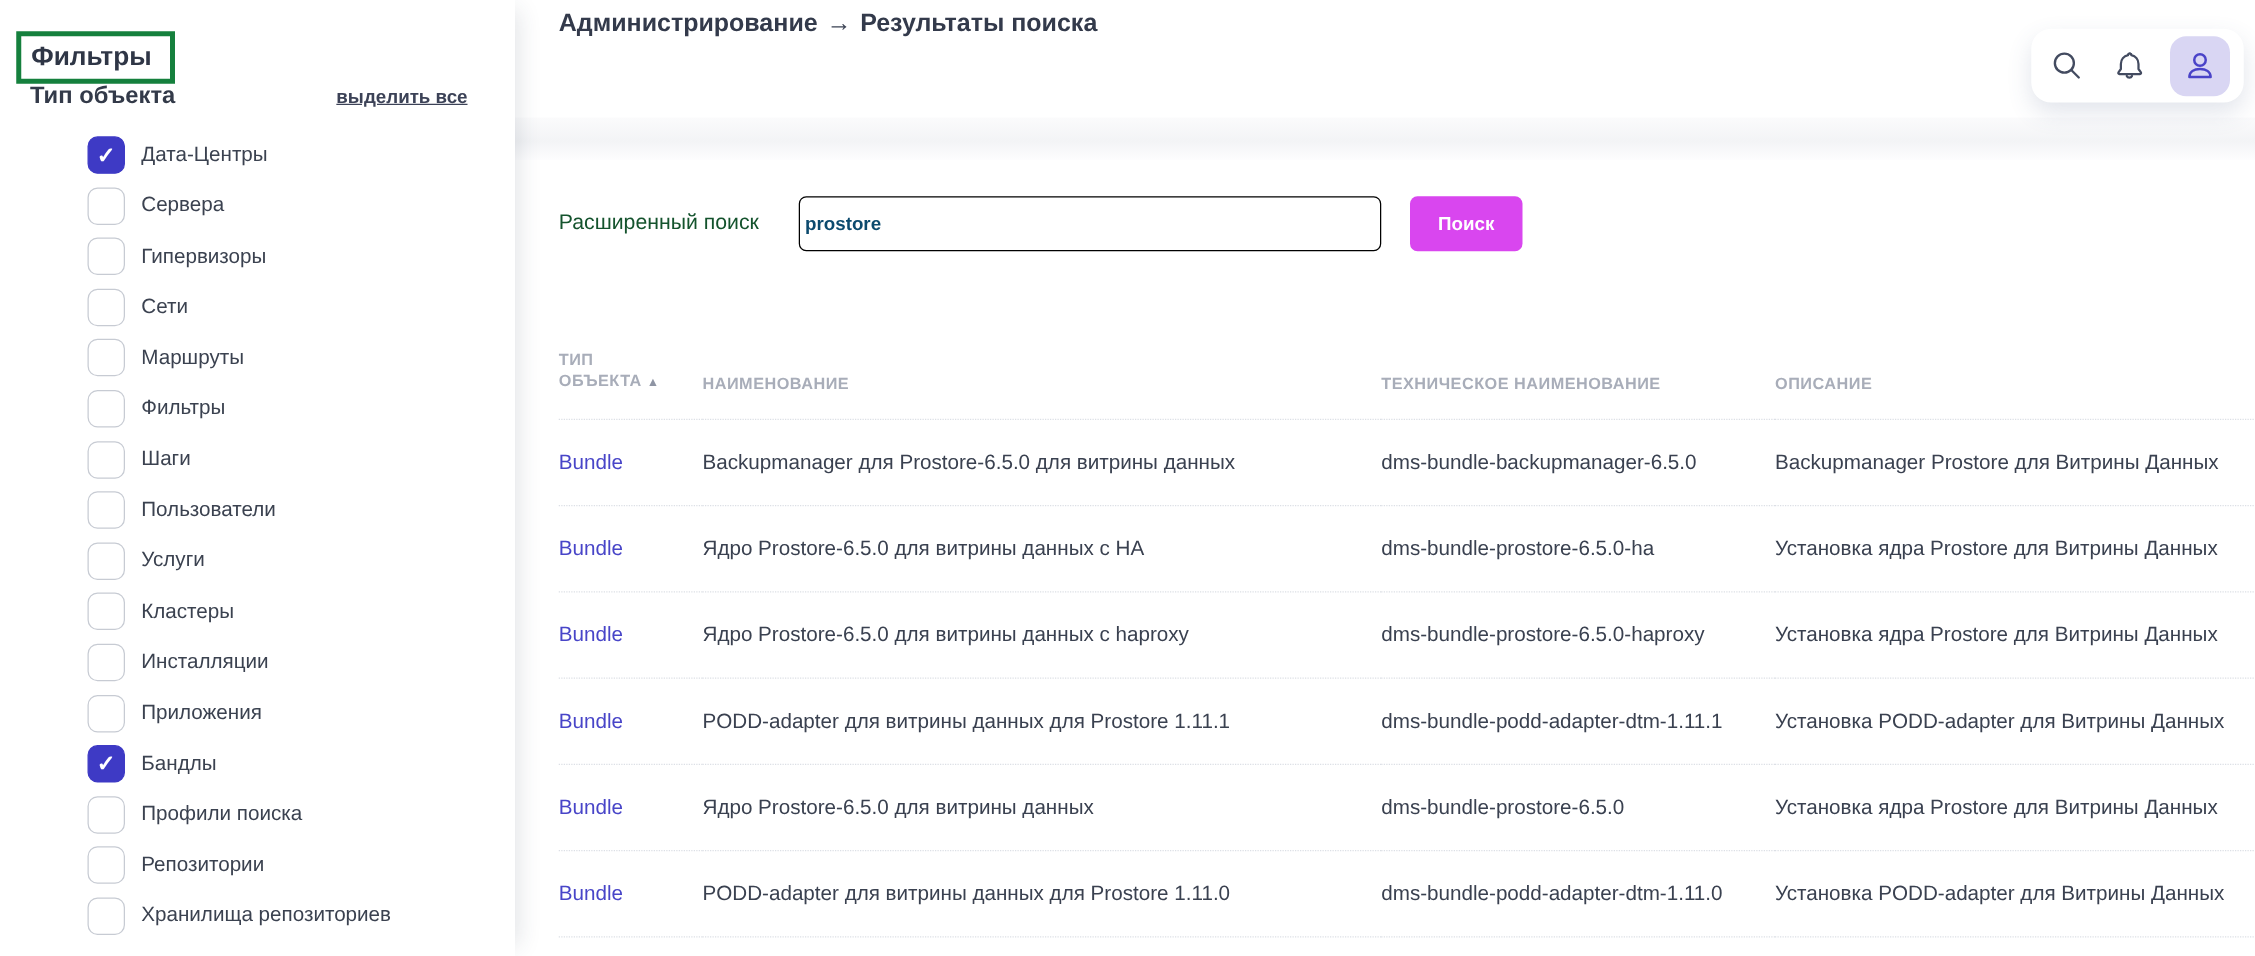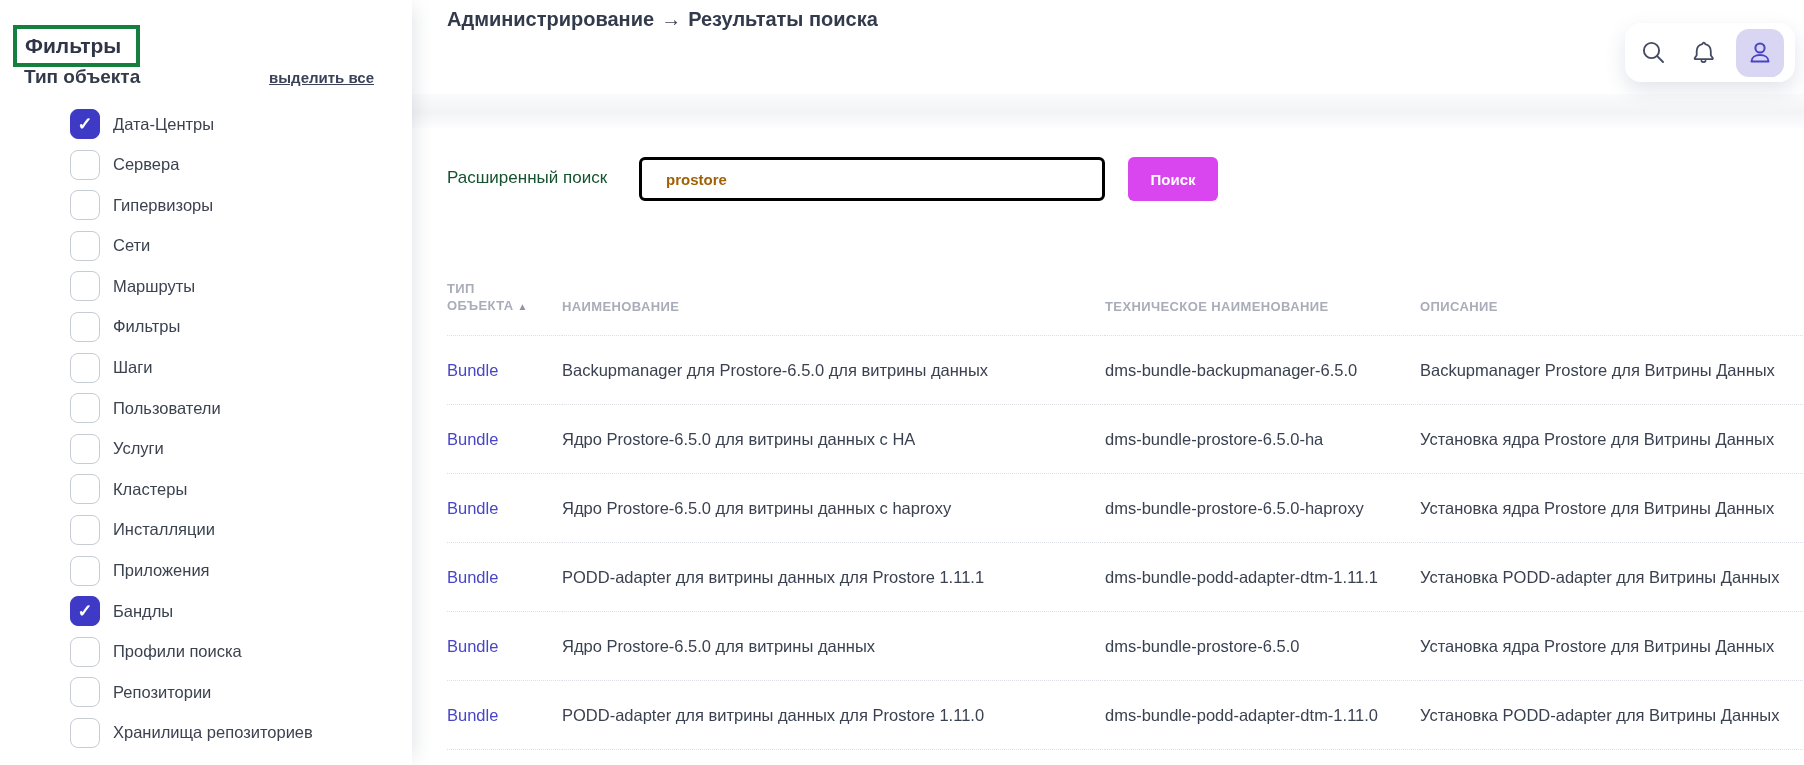--- a/index.html
+++ b/index.html
@@ -44,22 +44,22 @@
     border-radius:16px;box-shadow:0 8px 20px rgba(70,90,130,.16);
     display:flex;align-items:center;justify-content:space-between;
     padding:0 11px;box-sizing:border-box;z-index:3;
   }
   .icon-btn{width:34px;height:34px;display:flex;align-items:center;justify-content:center;cursor:pointer;background:none;border:none;padding:0;}
   .user-btn{width:48px;height:48px;border-radius:13px;background:#d9d6f3;display:flex;align-items:center;justify-content:center;cursor:pointer;border:none;padding:0;}
   
   .adv-label{position:absolute;left:35px;top:168px;font-size:17px;color:#14532d;}
   .search-input{
     position:absolute;left:227px;top:157px;width:466px;height:44px;
-    border:3px solid #000000;border-radius:6px;box-sizing:border-box;
-    padding:0 24px;font-size:15px;font-weight:600;color:#a16207;background:#fff;
+    border:1px solid #000000;border-radius:6px;box-sizing:border-box;
+    padding:0 4px;font-size:15px;font-weight:600;color:#0c4a6e;background:#fff;
     font-family:"Liberation Sans",sans-serif;outline:none;
   }
   .search-button{
     position:absolute;left:716px;top:157px;width:90px;height:44px;
     background:#d946ef;color:#fff;border:none;border-radius:6px;
     font-size:15px;font-weight:700;font-family:"Liberation Sans",sans-serif;cursor:pointer;
   }
   
   .results-table{position:absolute;left:35px;top:232px;border-collapse:collapse;table-layout:fixed;width:1580px;}
   .results-table col.c1{width:115px;}

